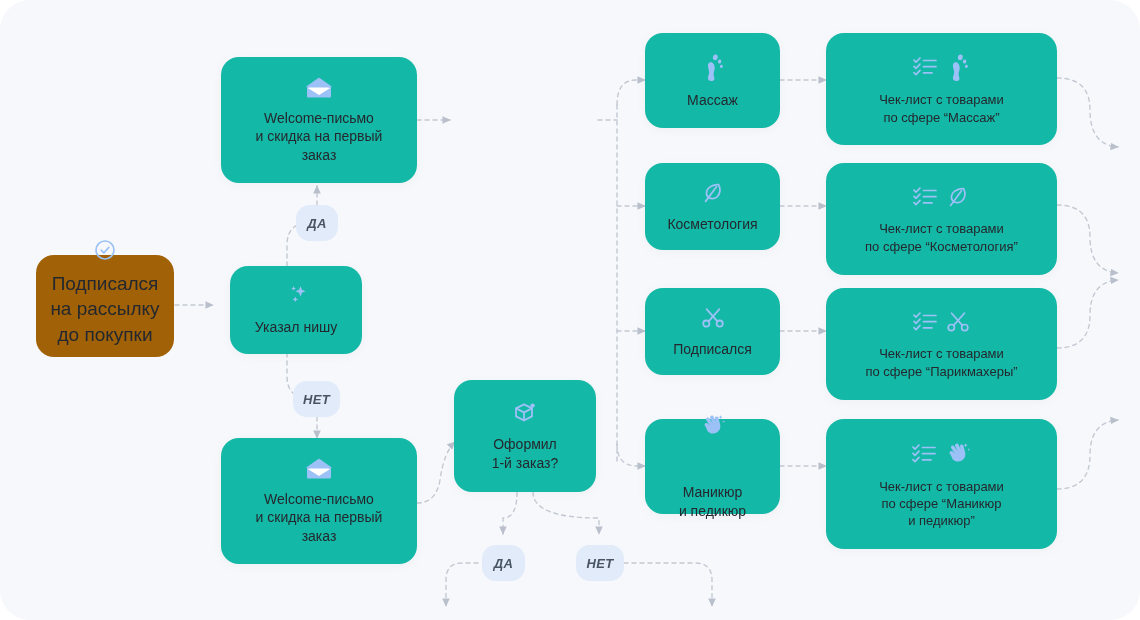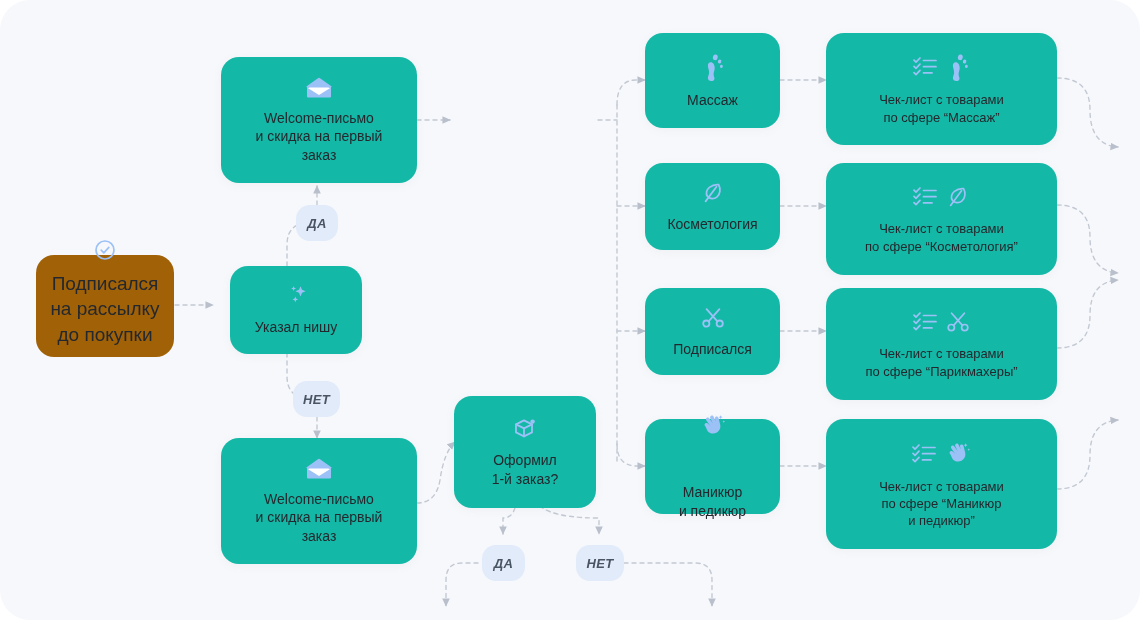--- a/index.html
+++ b/index.html
@@ -154,21 +154,21 @@
         <path d="M3 11.5 L15 19 L27 11.5" fill="#ffffff"></path>
         <path d="M3 11.5 L15 3 L27 11.5" fill="none" stroke="#9cc1f7" stroke-width="2.4" stroke-linejoin="round"></path>
       </svg>
     </span>
     <span class="txt">Welcome-письмо
 и скидка на первый
 заказ</span>
   </div>
 
 
-  <div class="node plain" style="left:454px;top:396px;width:142px;height:112px;">
+  <div class="node plain" style="left:454px;top:380px;width:142px;height:112px;">
     <span class="ico">
       <svg width="28" height="26" viewBox="0 0 28 26" fill="none" stroke="#9cc1f7" stroke-width="1.8" stroke-linejoin="round" stroke-linecap="round">
         <path d="M5 8.4 L13 4.4 L21 8.4 L21 16.4 L13 20.4 L5 16.4 Z"></path>
         <path d="M5 8.4 L13 12.4 L21 8.4"></path>
         <path d="M13 12.4 L13 20.4"></path>
         <circle cx="21.6" cy="5.6" r="2.2" fill="#9cc1f7" stroke="none"></circle>
       </svg>
     </span>
     <span class="txt">Оформил
 1-й заказ?</span>

